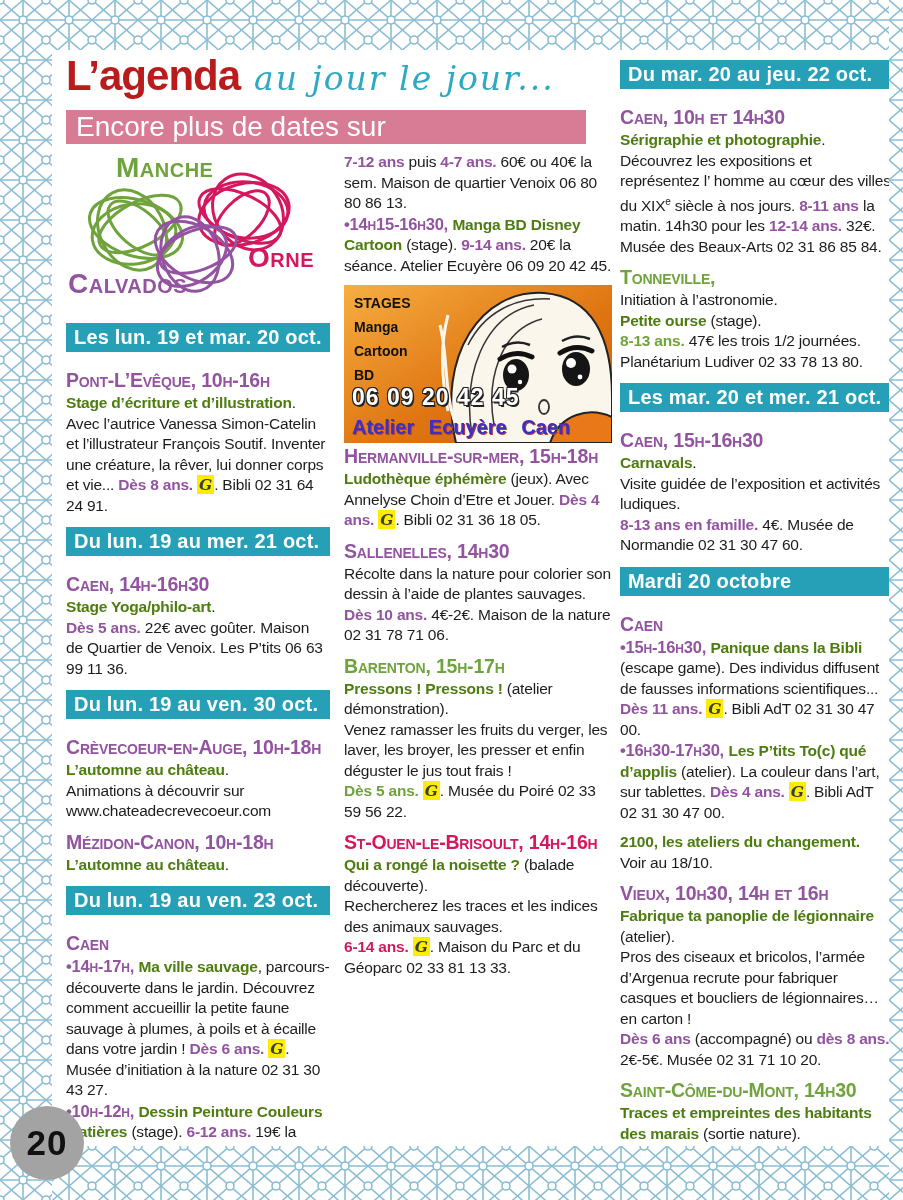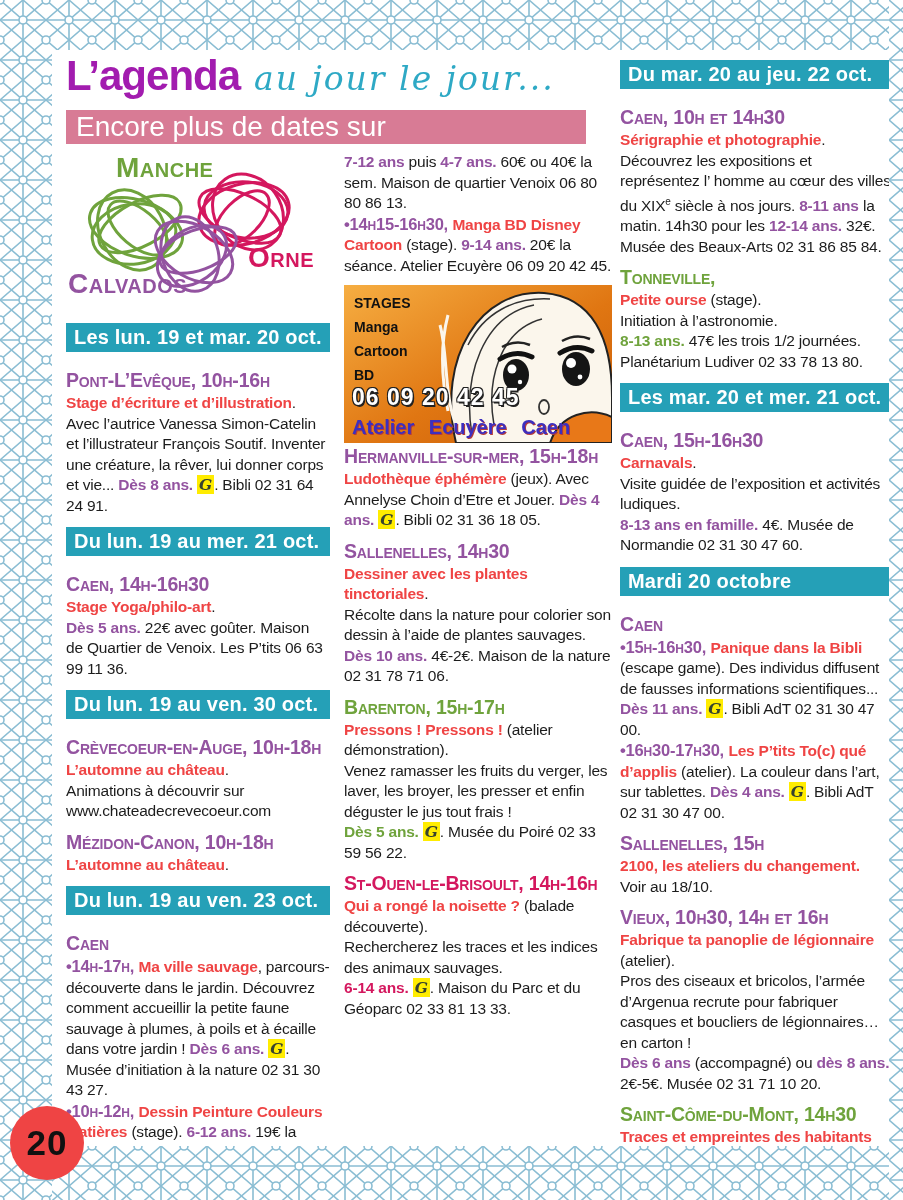--- a/index.html
+++ b/index.html
@@ -2,42 +2,42 @@
 <html style="--teal: #25a0b7; --purple: #9353a0; --green: #6fa33c; --crimson: #d4175e; --rose: #d87b95; --yellow: #ffec00; --pattern: #8abdd3; --script: #2ea9c5;"><head>
 <meta charset="utf-8">
 <style>
   html,body{margin:0;padding:0;background:#e8eef2;}
   #page{position:relative;width:903px;height:1200px;background:#fff;overflow:hidden;
         font-family:"Liberation Sans",sans-serif;color:#1c1c1c;margin:0 auto;}
   
   .strip{position:absolute;z-index:5;}
   
   .header{position:absolute;left:66px;top:52px;white-space:nowrap;z-index:1;}
-  .title-bold{font-size:42px;font-weight:bold;color:#a21caf;letter-spacing:-1px;}
+  .title-bold{font-size:42px;font-weight:bold;color:#b91c1c;letter-spacing:-1px;}
   .title-script{font-family:"DejaVu Serif",serif;font-style:italic;font-size:33px;
                 color:var(--script);margin-left:14px;letter-spacing:2px;}
   .rose-banner{position:absolute;left:66px;top:110px;width:520px;height:34px;z-index:1;
                background:var(--rose);color:#fff;font-size:28px;line-height:34px;padding-left:10px;
                box-sizing:border-box;}
   .rose-banner .url{font-family:"DejaVu Serif",serif;font-variant:small-caps;font-weight:bold;
                     letter-spacing:1.5px;margin-left:6px;}
   
   .col{position:absolute;z-index:1;}
   #col0{left:66px;top:150px;width:264px;}
   #col1{left:344px;top:150px;width:268px;}
   #col2{left:620px;top:56px;width:272px;}
   .date-banner{background:var(--teal);color:#fff;font-weight:bold;font-size:20px;
                padding:3px 8px;margin:11px 0 17px;letter-spacing:0.2px;}
   .col > .date-banner:first-child{margin-top:4px;}
   .event{margin:2px 0 9px;}
   .city{font-variant:small-caps;font-weight:bold;font-size:19.5px;letter-spacing:-0.2px;
         margin:1px 0 1px;}
   .c-purple{color:var(--purple);} .c-green{color:var(--green);} .c-crimson{color:var(--crimson);}
   .para{margin:0;font-size:15.5px;line-height:20.5px;letter-spacing:-0.2px;}
-  .seg.b{font-weight:700;color:#ef4444;}
+  .seg.b{font-weight:700;color:#4d7c0f;}
   .seg.pb{font-weight:700;color:var(--purple);}
   .seg.gb{font-weight:700;color:var(--green);}
   .seg.rb{font-weight:700;color:var(--crimson);}
   .seg.sc{font-variant:small-caps;font-size:16.5px;}
   .seg.g{background:var(--yellow);font-family:"DejaVu Serif",serif;font-style:italic;
          font-weight:700;color:#37422e;padding:0 2px;}
   .seg.sup{font-size:10px;}
   
   .map{position:relative;width:264px;height:162px;margin:0 0 6px;}
   .maplabel{position:absolute;font-variant:small-caps;font-weight:bold;font-size:28px;
@@ -46,21 +46,21 @@
   .ad{position:relative;width:268px;height:158px;margin:6px 0 2px;}
   .ad-lines{position:absolute;left:10px;top:6px;font-weight:bold;color:#111;}
   .ad-lines span{display:block;font-size:14px;line-height:24px;}
   .ad-phone{position:absolute;left:8px;bottom:32px;font-size:23px;font-weight:bold;color:#fff;
             text-shadow:1.5px 1.5px 0 #222,-1px -1px 0 #222,1px -1px 0 #222,-1px 1px 0 #222;
             letter-spacing:1px;}
   .ad-footer{position:absolute;left:8px;bottom:4px;font-size:20px;font-weight:bold;
              color:#3d2fbf;word-spacing:9px;text-shadow:1px 1px 0 #b43a3a;}
   
   .page-badge{position:absolute;left:10px;top:1106px;width:74px;height:74px;border-radius:50%;
-              background:#ef4444;z-index:10;display:flex;align-items:center;justify-content:center;
+              background:#a3a3a3;z-index:10;display:flex;align-items:center;justify-content:center;
               font-size:35px;font-weight:bold;color:#111;letter-spacing:1px;}
 </style>
 </head>
 <body>
 
 <div id="page">
 
   <svg class="strip" style="left:0;top:0" width="903" height="50">
     <defs>
         <pattern id="pa1" width="46" height="40" patternUnits="userSpaceOnUse">
@@ -236,21 +236,20 @@
     </div>
     <div class="ad-phone">06 09 20 42 45</div>
     <div class="ad-footer">Atelier Ecuyère Caen</div>
   </div>
       <div class="event">
         <div class="city c-purple">Hermanville-sur-mer, 15h-18h</div>
         <p class="para"><span class="seg b">Ludothèque éphémère </span><span class="seg n">(jeux). Avec Annelyse Choin d’Etre et Jouer. </span><span class="seg pb">Dès 4 ans. </span><span class="seg g">G</span><span class="seg n">. Bibli 02 31 36 18 05.</span></p>
       </div>
       <div class="event">
         <div class="city c-purple">Sallenelles, 14h30</div>
-        <p class="para"><span class="seg b">Dessiner avec les plantes tinctoriales</span><span class="seg n">.</span></p>
         <p class="para"><span class="seg n">Récolte dans la nature pour colorier son dessin à l’aide de plantes sauvages.</span></p>
         <p class="para"><span class="seg pb">Dès 10 ans. </span><span class="seg n">4€-2€. Maison de la nature 02 31 78 71 06.</span></p>
       </div>
       <div class="event">
         <div class="city c-green">Barenton, 15h-17h</div>
         <p class="para"><span class="seg b">Pressons ! Pressons ! </span><span class="seg n">(atelier démonstration).</span></p>
         <p class="para"><span class="seg n">Venez ramasser les fruits du verger, les laver, les broyer, les presser et enfin déguster le jus tout frais !</span></p>
         <p class="para"><span class="seg gb">Dès 5 ans. </span><span class="seg g">G</span><span class="seg n">. Musée du Poiré 02 33 59 56 22.</span></p>
       </div>
       <div class="event">
@@ -261,39 +260,38 @@
       </div>
     </div>
   <div class="col" id="col2">
       <div class="date-banner">Du mar. 20 au jeu. 22 oct.</div>
       <div class="event">
         <div class="city c-purple">Caen, 10h et 14h30</div>
         <p class="para"><span class="seg b">Sérigraphie et photographie</span><span class="seg n">. Découvrez les expositions et représentez l’ homme au cœur des villes du XIX</span><sup class="seg sup">e</sup><span class="seg n"> siècle à nos jours. </span><span class="seg pb">8-11 ans </span><span class="seg n">la matin. 14h30 pour les </span><span class="seg pb">12-14 ans. </span><span class="seg n">32€. Musée des Beaux-Arts 02 31 86 85 84.</span></p>
       </div>
       <div class="event">
         <div class="city c-green">Tonneville,</div>
+        <p class="para"><span class="seg n">Initiation à l’astronomie.</span></p>
         <p class="para"><span class="seg b">Petite ourse </span><span class="seg n">(stage).</span></p>
-        <p class="para"><span class="seg n">Initiation à l’astronomie.</span></p>
         <p class="para"><span class="seg gb">8-13 ans. </span><span class="seg n">47€ les trois 1/2 journées. Planétarium Ludiver 02 33 78 13 80.</span></p>
       </div>
       <div class="date-banner">Les mar. 20 et mer. 21 oct.</div>
       <div class="event">
         <div class="city c-purple">Caen, 15h-16h30</div>
         <p class="para"><span class="seg b">Carnavals</span><span class="seg n">.</span></p>
         <p class="para"><span class="seg n">Visite guidée de l’exposition et activités ludiques.</span></p>
         <p class="para"><span class="seg pb">8-13 ans en famille. </span><span class="seg n">4€. Musée de Normandie 02 31 30 47 60.</span></p>
       </div>
       <div class="date-banner">Mardi 20 octobre</div>
       <div class="event">
         <div class="city c-purple">Caen</div>
         <p class="para"><span class="seg pb sc">•15h-16h30, </span><span class="seg b">Panique dans la Bibli </span><span class="seg n">(escape game). Des individus diffusent de fausses informations scientifiques... </span><span class="seg pb">Dès 11 ans. </span><span class="seg g">G</span><span class="seg n">. Bibli AdT 02 31 30 47 00.</span></p>
         <p class="para"><span class="seg pb sc">•16h30-17h30, </span><span class="seg b">Les P’tits To(c) qué d’applis </span><span class="seg n">(atelier). La couleur dans l’art, sur tablettes. </span><span class="seg pb">Dès 4 ans. </span><span class="seg g">G</span><span class="seg n">. Bibli AdT 02 31 30 47 00.</span></p>
       </div>
       <div class="event">
-        <div class="city c-purple">Sallenelles, 15h</div>
         <p class="para"><span class="seg b">2100, les ateliers du changement.</span></p>
         <p class="para"><span class="seg n">Voir au 18/10.</span></p>
       </div>
       <div class="event">
         <div class="city c-purple">Vieux, 10h30, 14h et 16h</div>
         <p class="para"><span class="seg b">Fabrique ta panoplie de légionnaire </span><span class="seg n">(atelier).</span></p>
         <p class="para"><span class="seg n">Pros des ciseaux et bricolos, l’armée d’Argenua recrute pour fabriquer casques et boucliers de légionnaires… en carton !</span></p>
         <p class="para"><span class="seg pb">Dès 6 ans </span><span class="seg n">(accompagné) ou </span><span class="seg pb">dès 8 ans. </span><span class="seg n">2€-5€. Musée 02 31 71 10 20.</span></p>
       </div>
       <div class="event">

